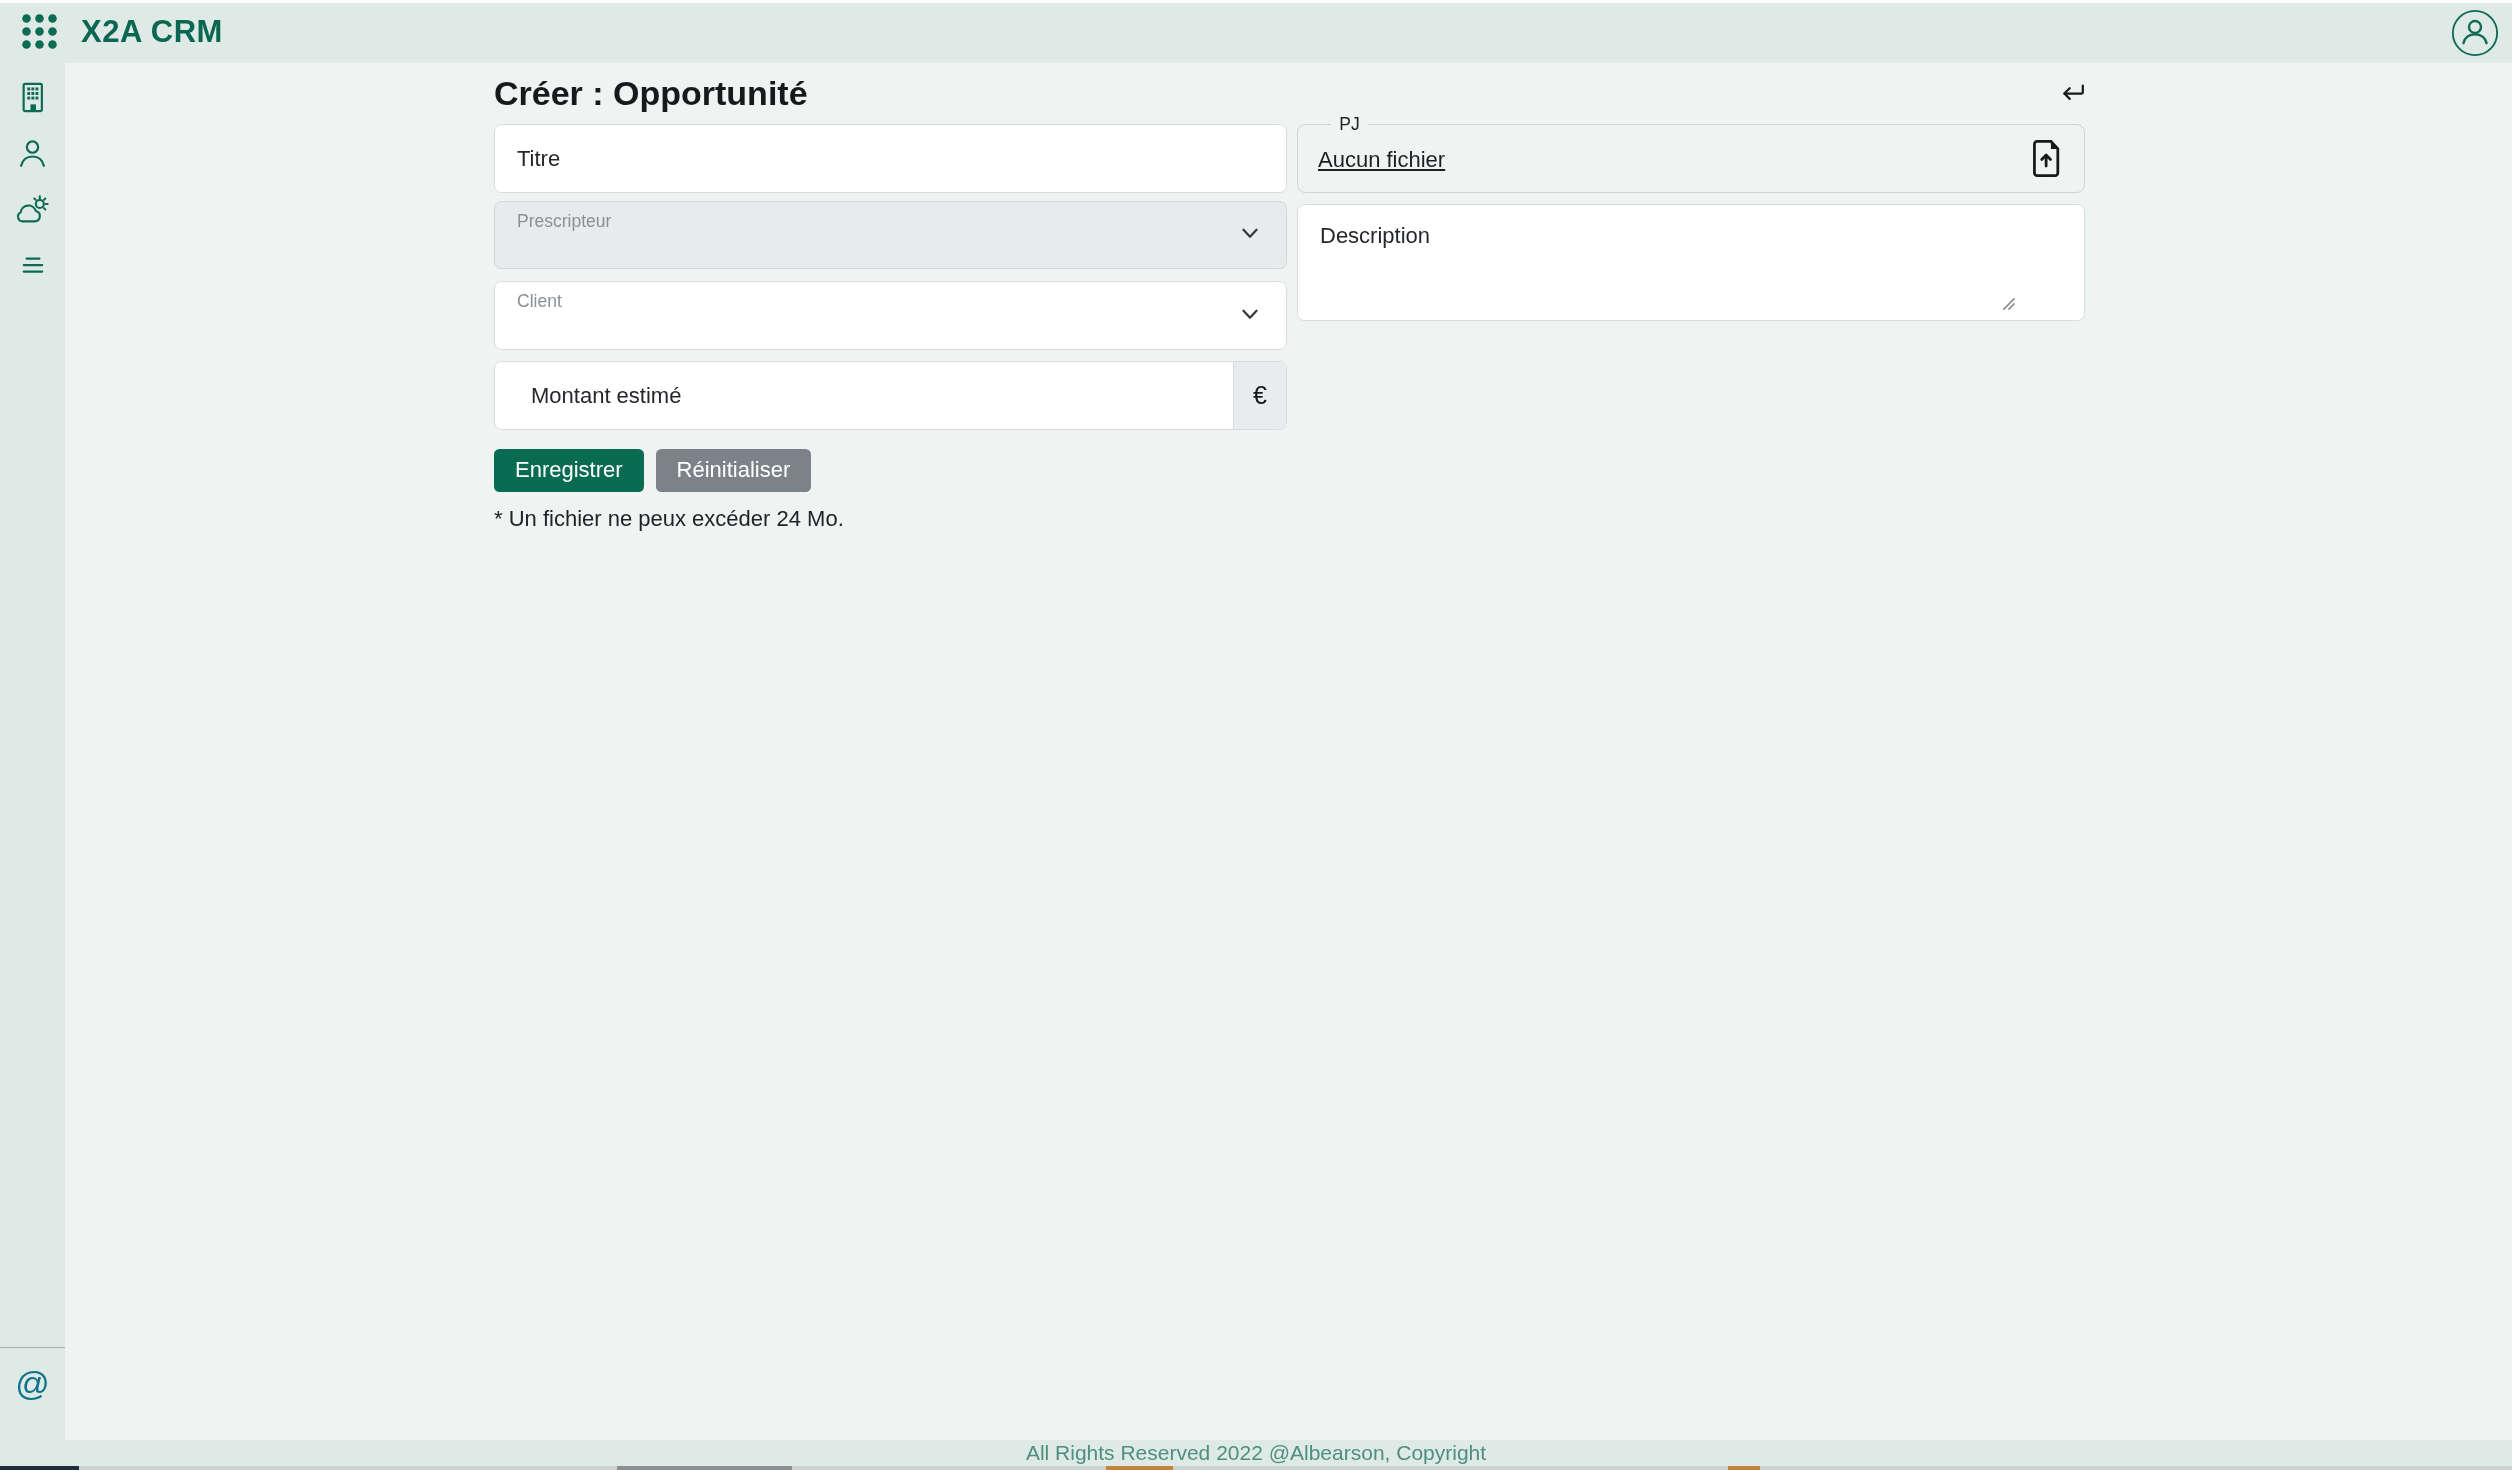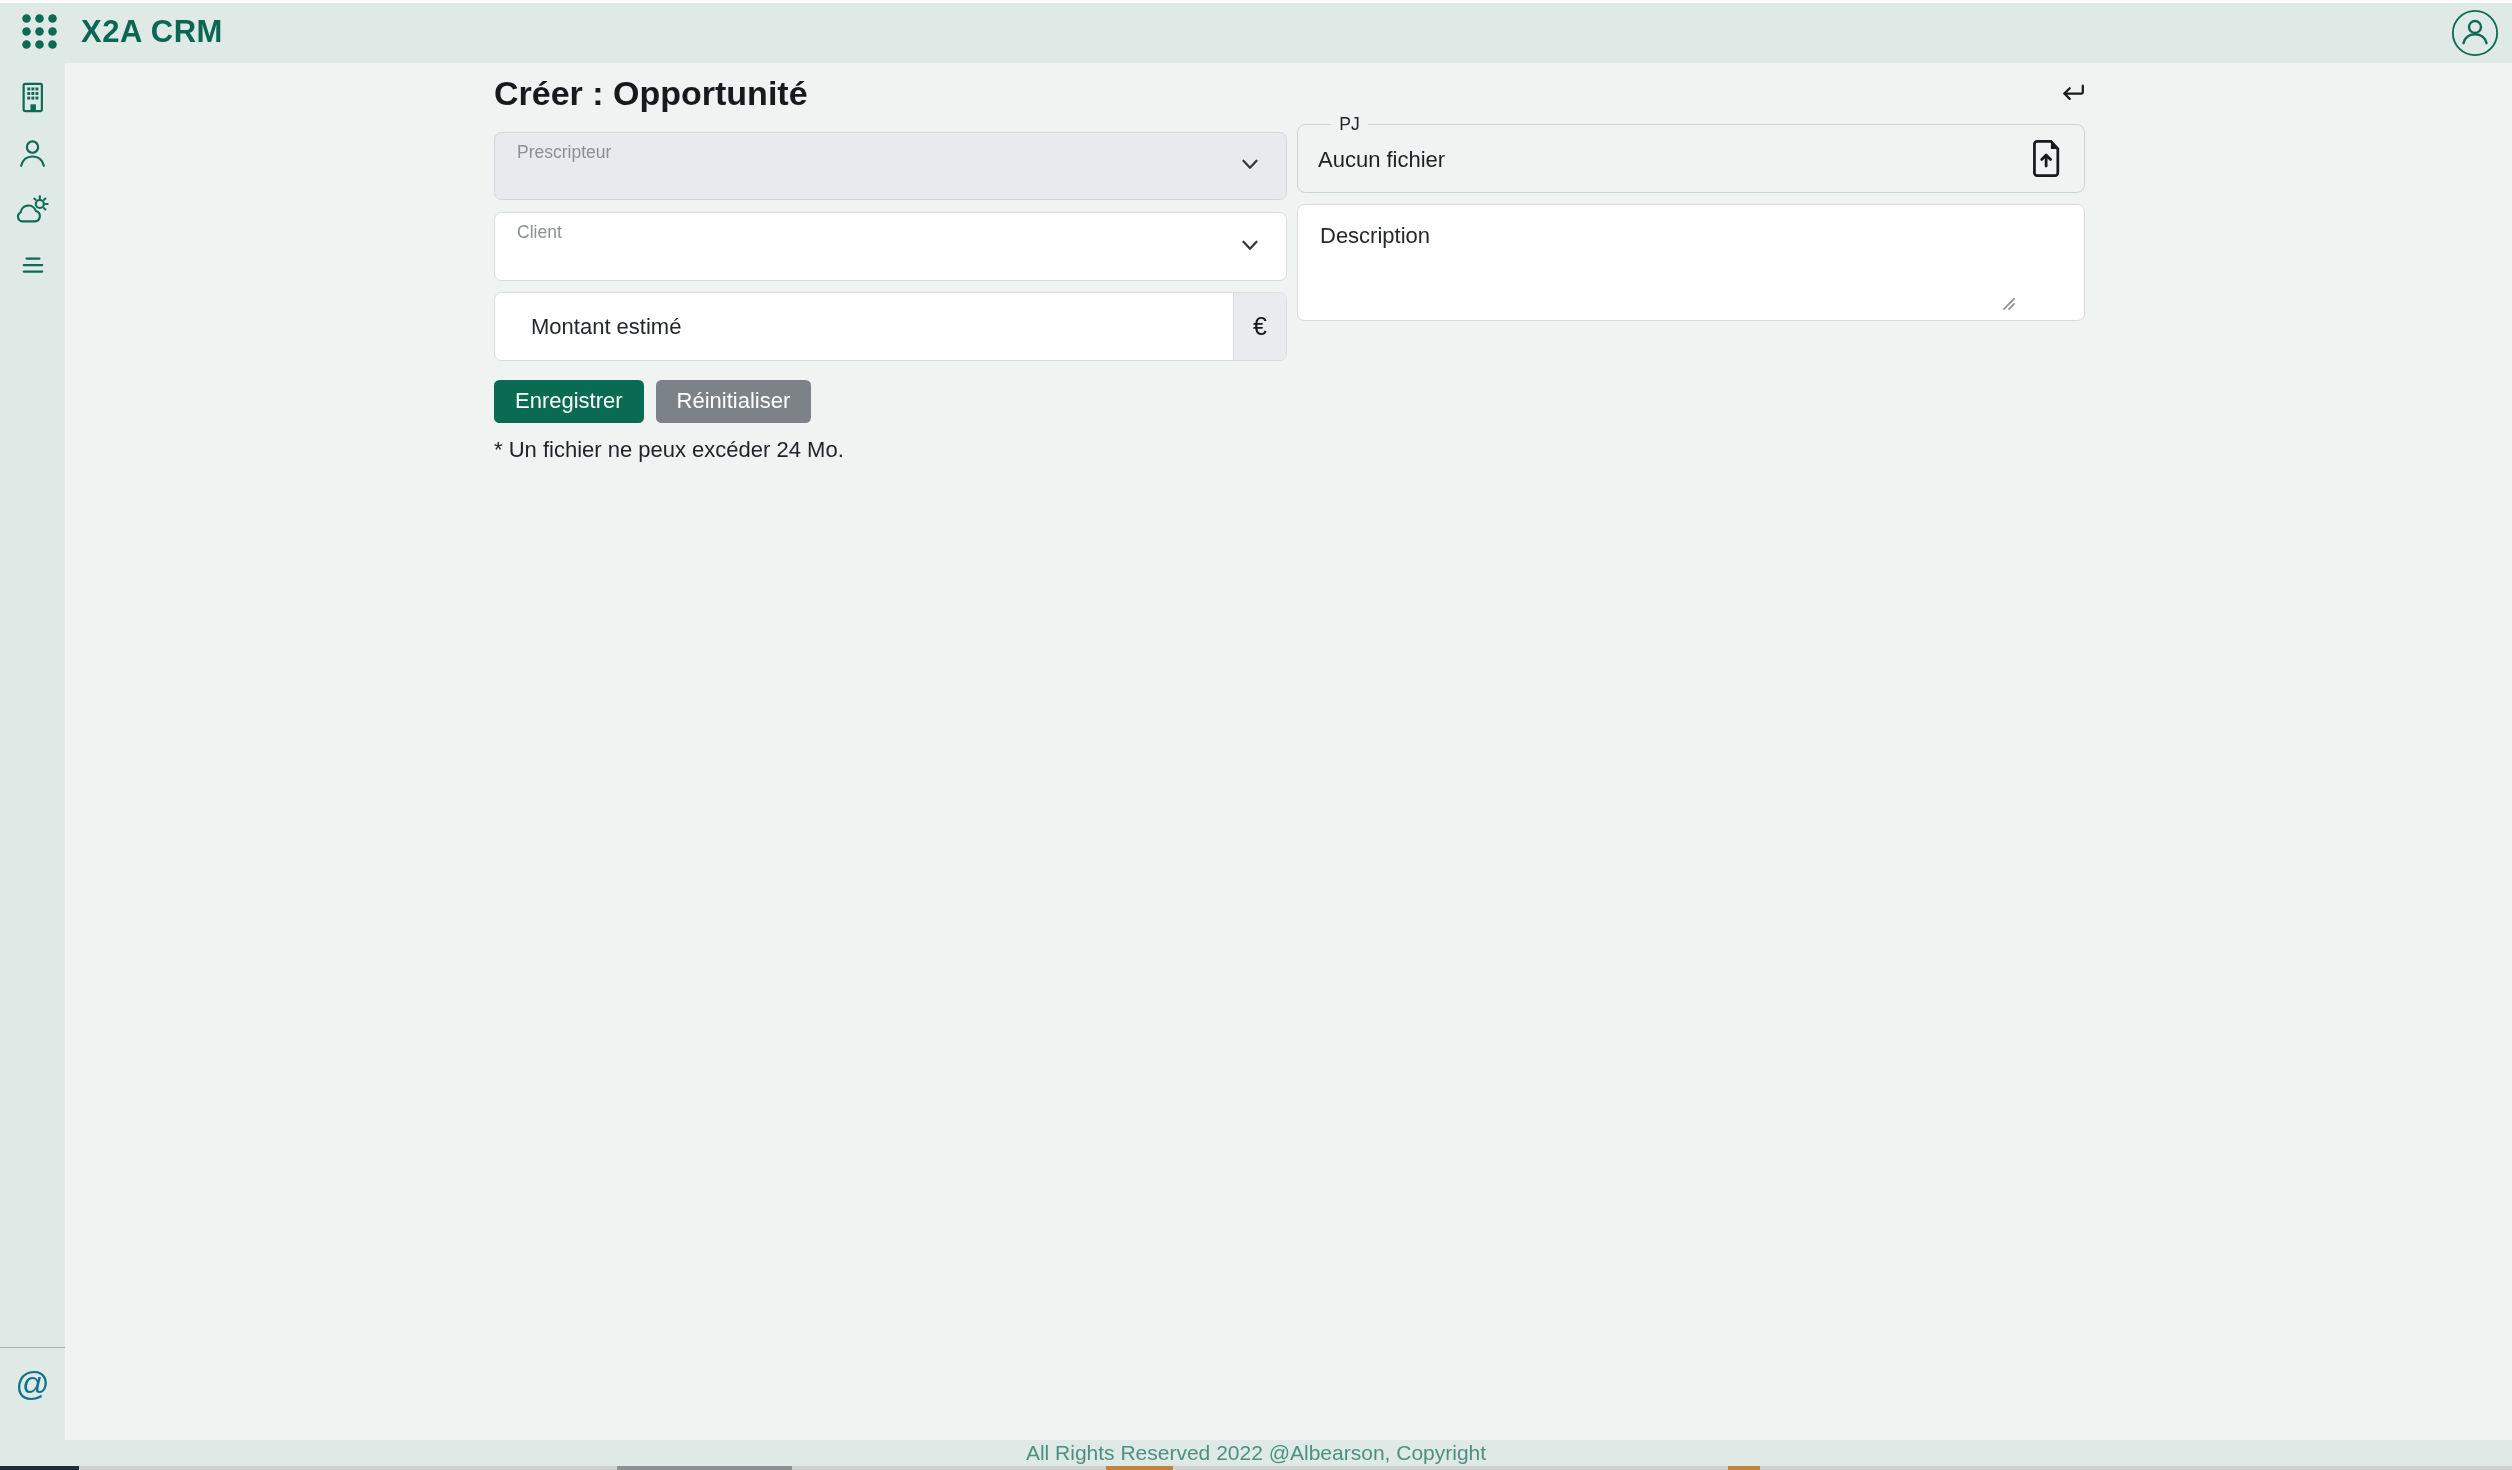--- a/index.html
+++ b/index.html
@@ -64,21 +64,21 @@
   .btn-save { background:#0a6b53; }
   .btn-reset { background:#7b8288; }
   .note { margin-top:14.7px; font-size:22px; color:#202428; }
   
   .pj-fieldset {
     width:788px; height:79px; border:1.8px solid #cfd2d5; border-radius:8.3px;
     padding:0 20px; margin-top:-10px; cursor:pointer;
   }
   .pj-fieldset legend { font-size:17.5px; color:#202428; padding:0 8.3px; margin-left:13px; }
   .pj-row { display:flex; align-items:center; justify-content:space-between; height:50px; }
-  .pj-value { font-size:22px; color:#1c2024; }
+  .pj-value { font-size:22px; color:#1c2024;text-decoration:underline; }
   .textarea-wrap { position:relative; margin-top:11px; width:724px; }
   .desc-textarea {
     width:788px; height:117px; border:1.8px solid #d9dcde; border-radius:7.4px;
     padding:18.4px 22px; font-size:22px; resize:none; background:#fff; color:#1c2024; display:block;
   }
   .resize-handle { position:absolute; right:6.5px; bottom:8.3px; }
   
   .footer-bar {
     position:absolute; left:0; right:0; bottom:5.5px; height:26px; background:#dfe9e6;
     display:flex; align-items:center; justify-content:center; font-size:21px; color:#4d9080; z-index:6;
@@ -173,20 +173,21 @@
         <svg width="29.5" height="26" viewBox="0 0 32 28" fill="none">
           <path d="M28 5v7a1.5 1.5 0 0 1-1.5 1.5H8" stroke="#17191c" stroke-width="2.4" stroke-linecap="round"></path>
           <path d="M13.8 7.7 8 13.5l5.8 5.8" stroke="#17191c" stroke-width="2.4" stroke-linecap="round" stroke-linejoin="round"></path>
         </svg>
       </span>
     </div>
 
     <div class="form-grid">
 
       <div>
+        <input class="input-titre" type="text" placeholder="Titre" style="">
 
         <div class="select-box disabled">
           <span class="flabel">Prescripteur</span>
           <span class="chevron">
             <svg width="28" height="28" viewBox="0 0 30 30" fill="none">
               <polyline points="8,11 15,18.5 22,11" stroke="#33383c" stroke-width="2.4" stroke-linecap="round" stroke-linejoin="round"></polyline>
             </svg>
           </span>
         </div>
 

